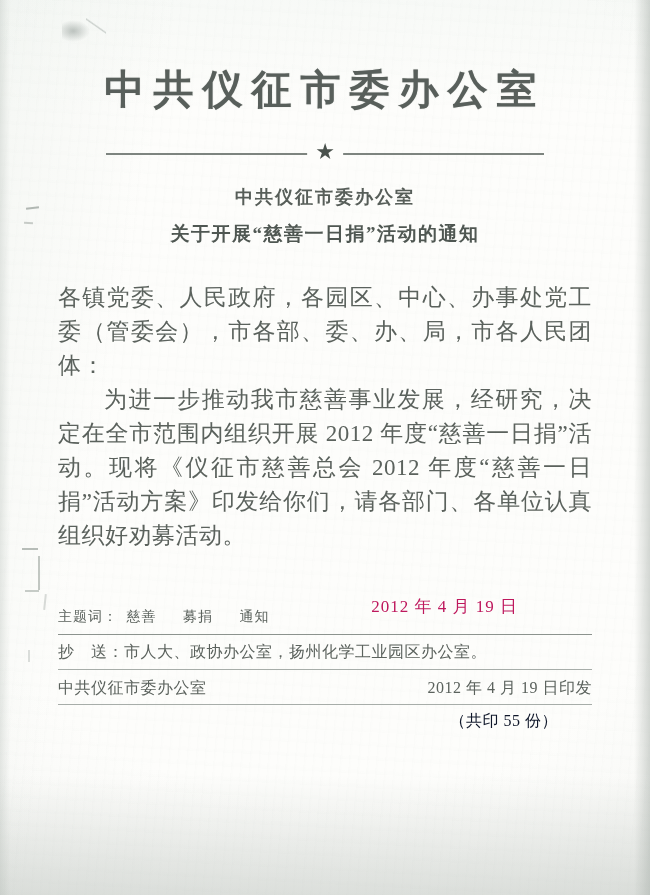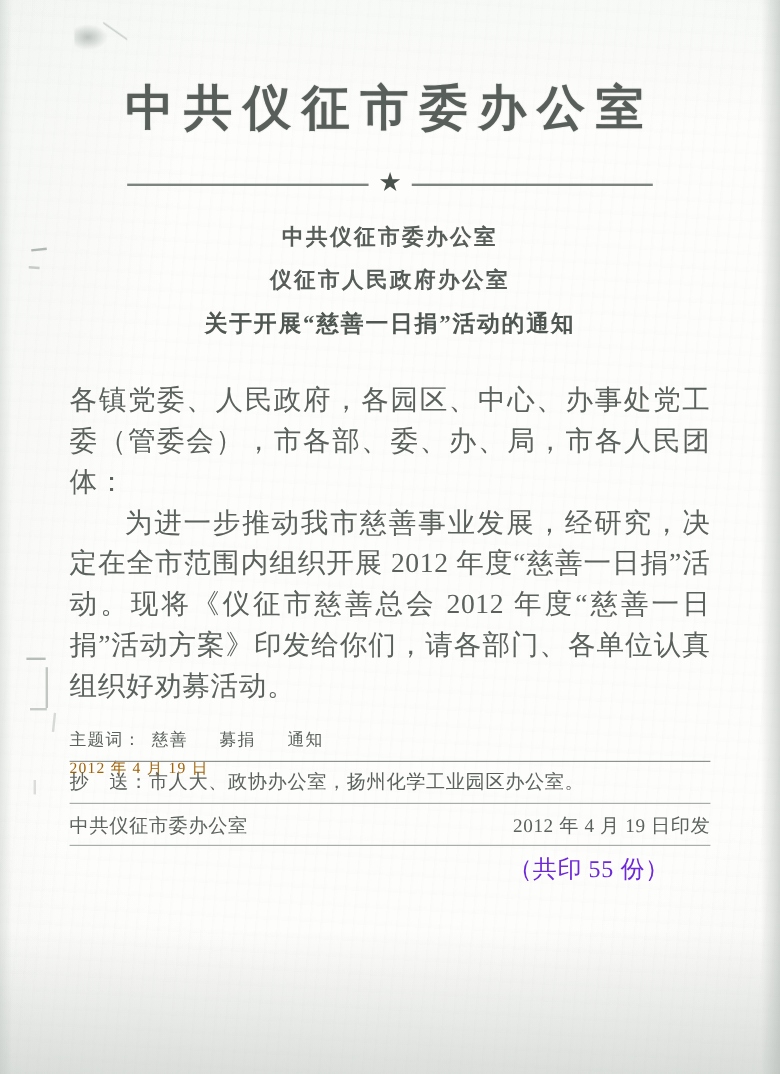--- a/index.html
+++ b/index.html
@@ -158,24 +158,25 @@
     line-height: 34px;
     color: #5b625d;
     text-align: justify;
     letter-spacing: 0.5px;
   }
   .body-block p { margin: 0; }
   .body-block p.indent { text-indent: 2em; }
 
   .date-line {
     margin-top: 42px;
+    text-align: right;
     padding-right: 74px;
-    font-size: 13px;
+    font-size: 17px;
     letter-spacing: 1px;
-    color: #a16207;
+    color: #be185d;
   }
 
   
   .footer {
     position: absolute;
     left: 58px;
     right: 58px;
     top: 608px;
   }
   .footer .keywords {
@@ -202,22 +203,22 @@
   .footer .issue-line {
     display: flex;
     justify-content: space-between;
     font-size: 16px;
     color: #5b625d;
     letter-spacing: 0.5px;
     padding: 6px 0 3px 0;
   }
   .footer .copies {
     text-align: right;
-    font-size: 20px;
-    color: #6d28d9;
+    font-size: 16px;
+    color: #0f172a;
     letter-spacing: 0.5px;
     padding: 4px 34px 0 0;
   }
 </style>
 </head>
 <body>
 
 <div class="page">
 
   <div class="scan-tint"></div>
@@ -238,21 +239,20 @@
     <div class="masthead">中共仪征市委办公室</div>
 
 
     <div class="divider">
       <div class="rule"></div>
       <div class="star">★</div>
     </div>
 
     <div class="issuers">
       <div class="issuer">中共仪征市委办公室</div>
-      <div class="issuer">仪征市人民政府办公室</div>
     </div>
 
     <div class="title">关于开展“慈善一日捐”活动的通知</div>
 
     <div class="body-block">
       <p>各镇党委、人民政府，各园区、中心、办事处党工委（管委会），市各部、委、办、局，市各人民团体：</p>
       <p class="indent">为进一步推动我市慈善事业发展，经研究，决定在全市范围内组织开展 2012 年度“慈善一日捐”活动。现将《仪征市慈善总会 2012 年度“慈善一日捐”活动方案》印发给你们，请各部门、各单位认真组织好劝募活动。</p>
     </div>
 
     <div class="date-line">2012 年 4 月 19 日</div>

